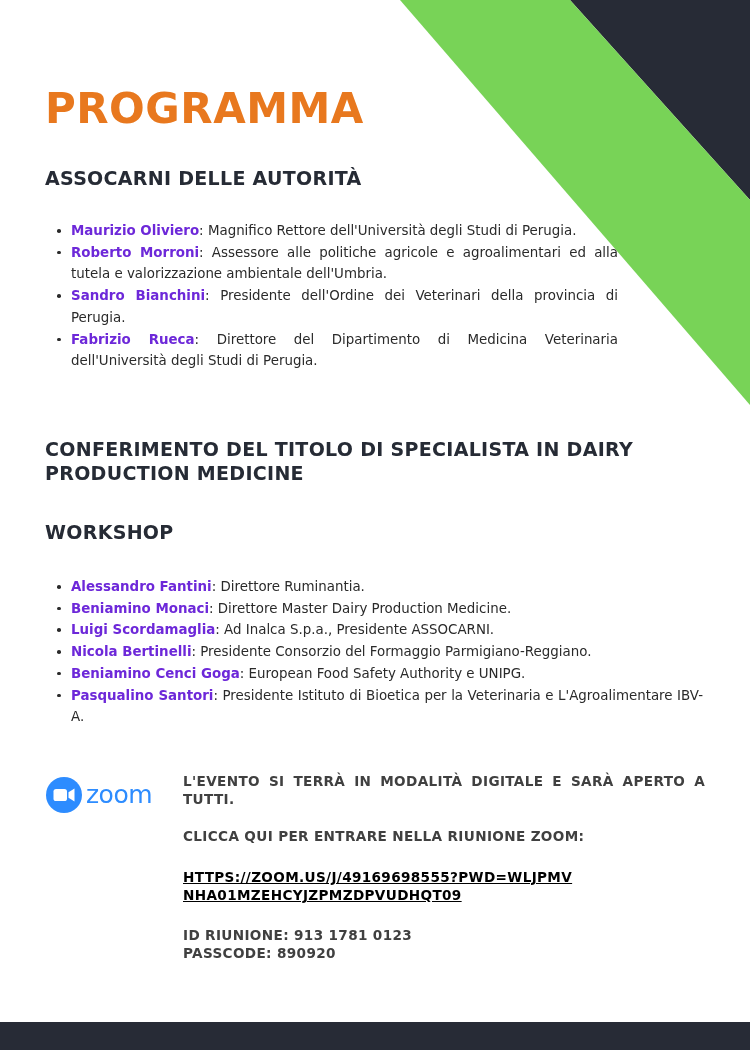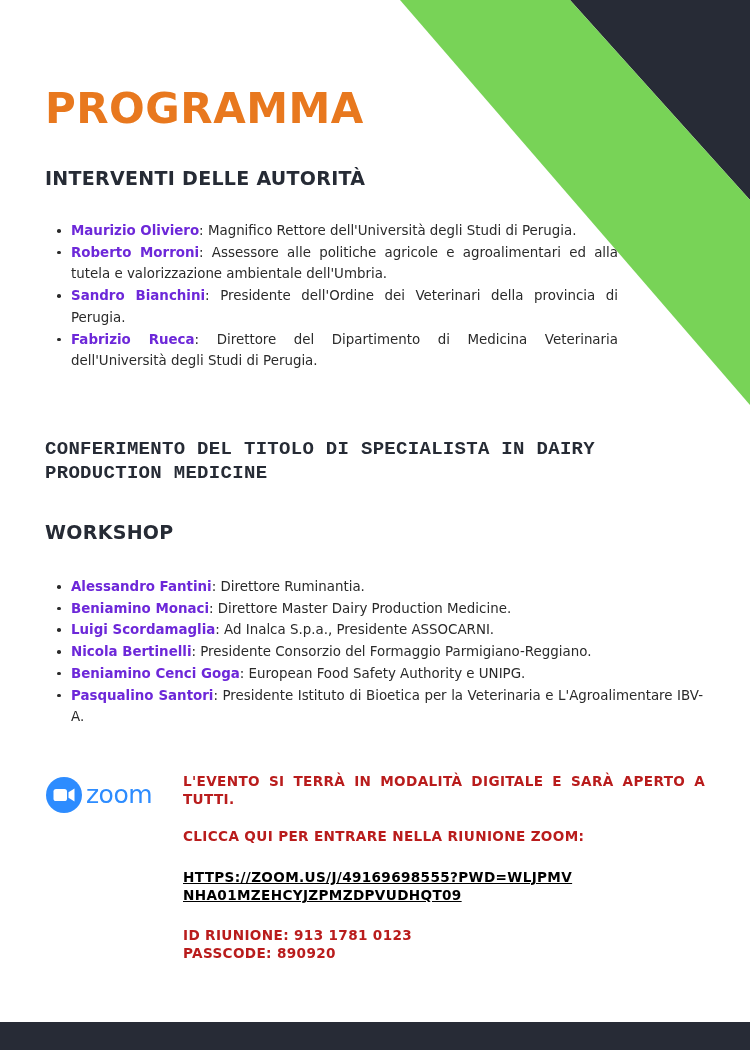--- a/index.html
+++ b/index.html
@@ -60,21 +60,20 @@
     position: absolute;
     left: 45px;
     top: 166px;
   }
 
   #heading-conferment {
     position: absolute;
     left: 45px;
     top: 437px;
     width: 620px;
-    font-family: Liberation Mono, monospace;
   }
 
   #heading-workshop {
     position: absolute;
     left: 45px;
     top: 520px;
   }
 
   
   ul.bullets {
@@ -142,21 +141,21 @@
   #zoom-info {
     position: absolute;
     left: 138px;
     top: 0px;
     width: 522px;
   }
 
   .zoom-line {
     font-size: 13.6px;
     font-weight: 700;
-    color: #b91c1c;
+    color: #404040;
     letter-spacing: 0.35px;
     line-height: 1.34;
     font-family: "DejaVu Sans", sans-serif;
     margin: 0;
   }
 
   #zoom-intro {
     text-align: justify;
     text-justify: inter-word;
   }
@@ -202,21 +201,21 @@
 
 <svg id="deco-layer" viewBox="0 0 750 1050" preserveAspectRatio="none">
   <polygon points="570,0 750,0 750,200" fill="#272B36"></polygon>
   <polygon points="400,0 570,0 750,200 750,405" fill="#78D357"></polygon>
 </svg>
 
 <div class="page">
 
   <h1 class="title">PROGRAMMA</h1>
 
-  <h2 class="section-heading" id="heading-authorities">INTERVENTI DELLE AUTORITÀ</h2>
+  <h2 class="section-heading" id="heading-authorities">ASSOCARNI DELLE AUTORITÀ</h2>
 
   <ul class="bullets" id="list-authorities">
     <li>
       <span class="nm">Maurizio Oliviero</span><span>: Magnifico Rettore dell'Università degli Studi di Perugia.</span>
     </li>
     <li>
       <span class="nm">Roberto Morroni</span><span>: Assessore alle politiche agricole e agroalimentari ed alla tutela e valorizzazione ambientale dell'Umbria.</span>
     </li>
     <li>
       <span class="nm">Sandro Bianchini</span><span>: Presidente dell'Ordine dei Veterinari della provincia di Perugia.</span>

